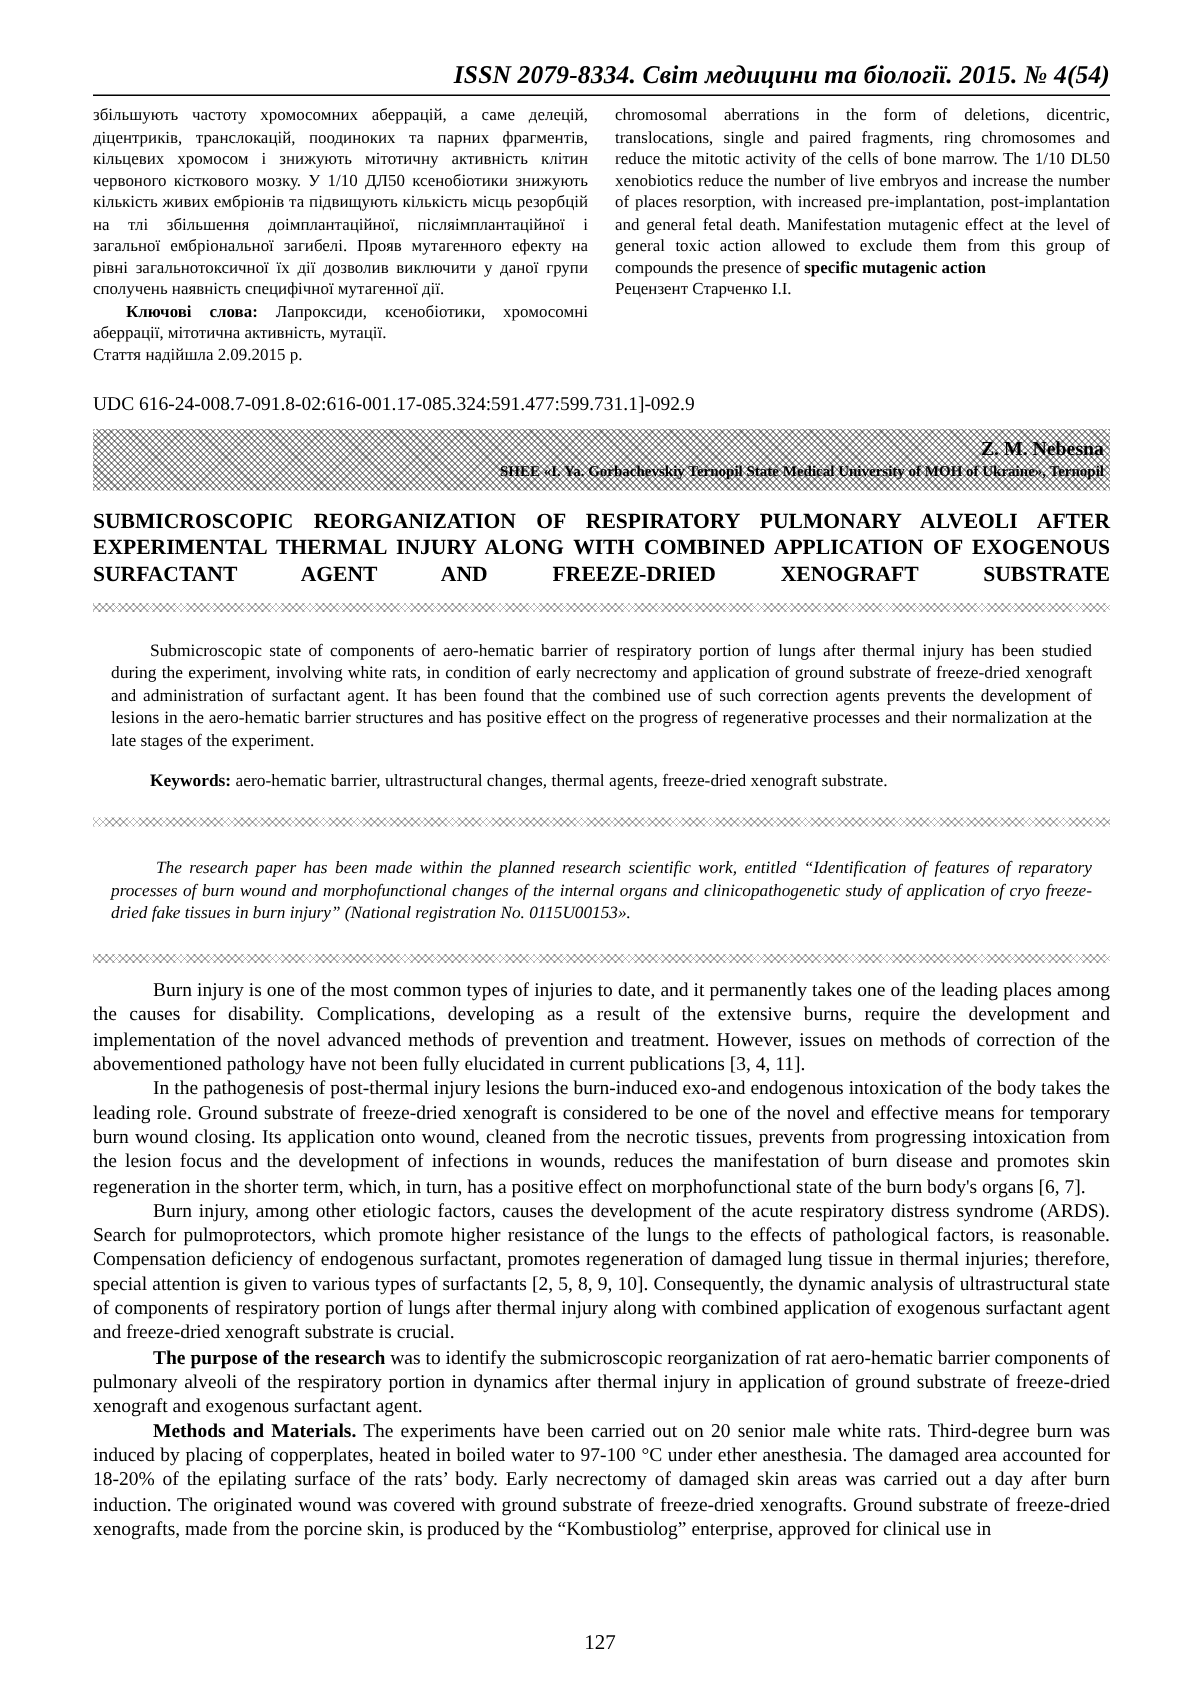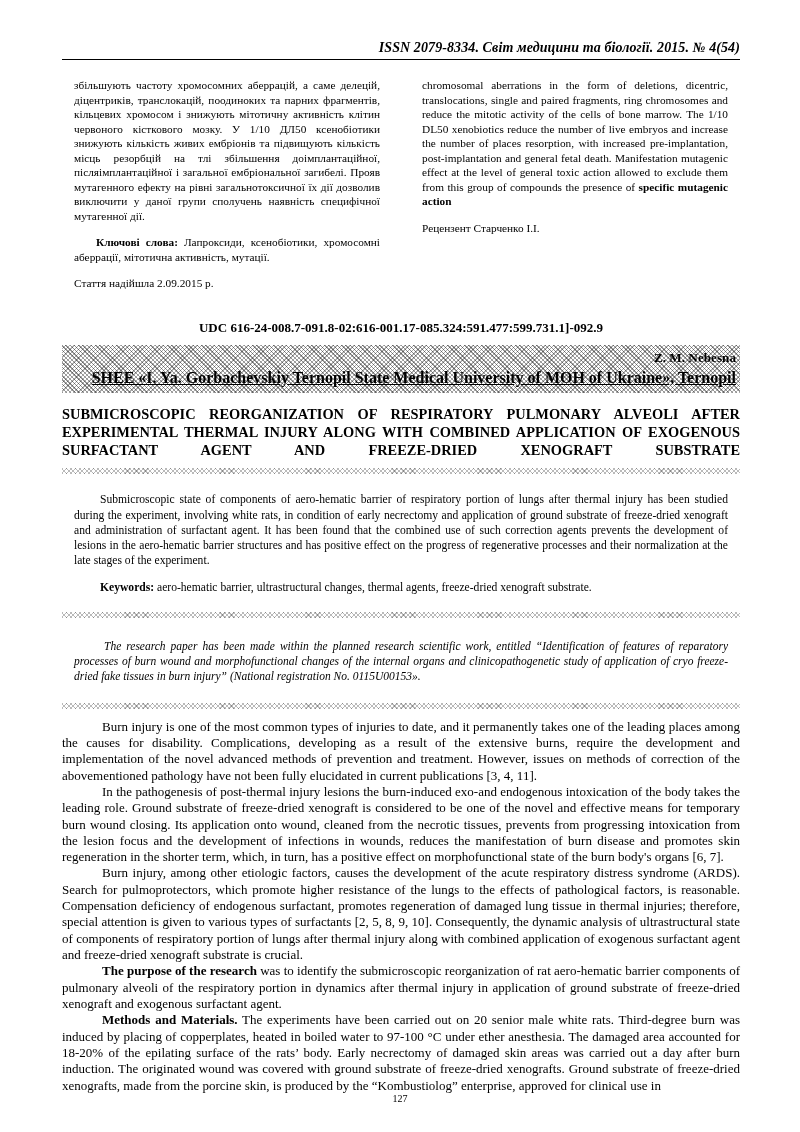--- a/index.html
+++ b/index.html
@@ -26,21 +26,21 @@
     left: 62px;
     top: 40px;
     width: 678px;
   }
 
   
   .runhead {
     text-align: right;
     font-style: italic;
     font-weight: bold;
-    font-size: 14px;
+    font-size: 17px;
     letter-spacing: 0.1px;
     padding-bottom: 3px;
   }
   .runhead-rule {
     border-bottom: 1.6px solid #000;
     margin-bottom: 6px;
   }
 
   
   .two-col {
@@ -48,38 +48,37 @@
     gap: 18px;
     font-size: 11.3px;
     line-height: 1.285;
   }
   .col {
     flex: 1 1 0;
     text-align: justify;
     text-justify: inter-word;
   }
   .col p {
-    margin: 12px;
+    margin: 0;
     text-align: justify;
   }
   .indent { text-indent: 22px; }
   .kw-label { font-weight: bold; }
   .right-line {
     text-align: right;
     margin-top: 1px;
   }
   .bold { font-weight: bold; }
 
   
   .udc {
-    font-weight: bold;
+    font-weight: normal;
     font-size: 13px;
     margin-top: 17px;
     margin-bottom: 9px;
-    text-align: center;
   }
 
   
   .hatch-band {
     background-color: #ffffff;
     background-image:
       repeating-linear-gradient(45deg,
         rgba(0,0,0,0.42) 0px, rgba(0,0,0,0.42) 1px,
         rgba(255,255,255,0) 1px, rgba(255,255,255,0) 3px),
       repeating-linear-gradient(-45deg,
@@ -88,23 +87,22 @@
     padding: 4px 4px 5px 4px;
     text-align: right;
   }
   .author-name {
     font-weight: bold;
     font-size: 13.2px;
     line-height: 1.35;
   }
   .author-affil {
     font-weight: bold;
-    font-size: 16px;
+    font-size: 10px;
     line-height: 1.35;
-    text-decoration: underline;
   }
 
   
   .art-title {
     font-weight: bold;
     font-size: 14.4px;
     line-height: 1.235;
     text-align: justify;
     text-align-last: justify;
     margin-top: 13px;
@@ -157,21 +155,21 @@
     text-align: justify;
   }
 
   
   .folio {
     position: absolute;
     left: 0;
     right: 0;
     bottom: 28px;
     text-align: center;
-    font-size: 10px;
+    font-size: 14px;
   }
 </style>
 </head>
 <body>
 
 <div class="page">
   <div class="content">
 
     <div class="runhead">ISSN 2079-8334. Світ медицини та біології. 2015. № 4(54)</div>
     <div class="runhead-rule"></div>

